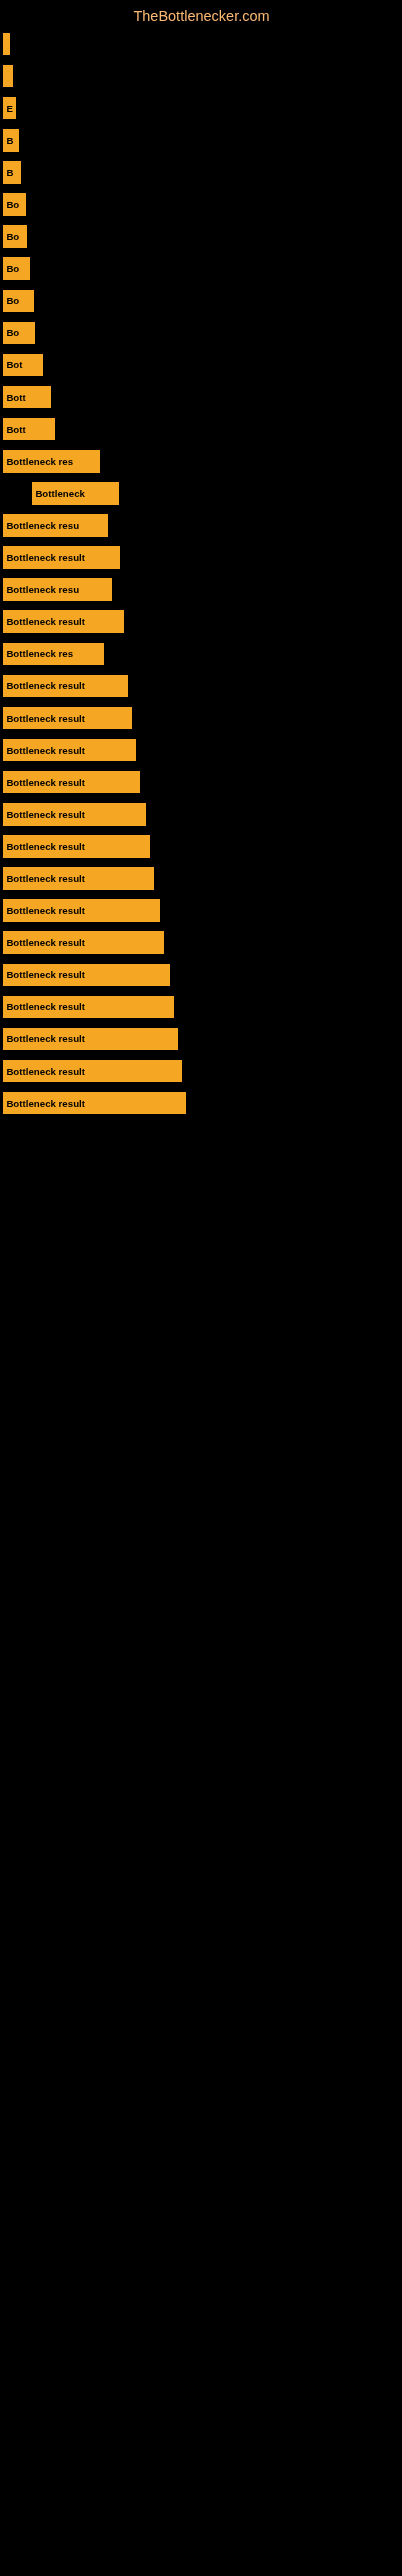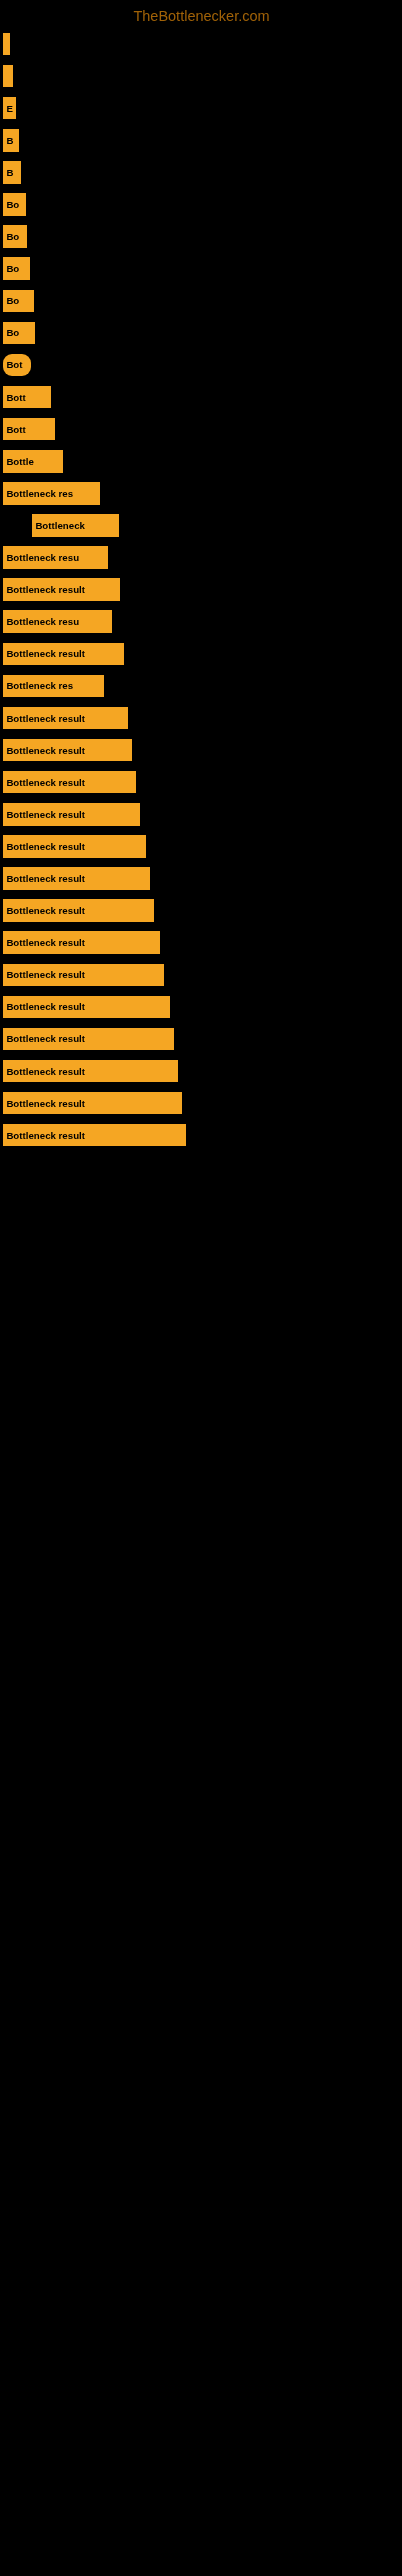--- a/index.html
+++ b/index.html
@@ -8,21 +8,21 @@
       box-sizing: border-box;
     }
     body {
       background-color: #000;
       width: 403px;
       min-height: 2576px;
       font-family: Arial, sans-serif;
       position: relative;
     }
     .site-title {
-      color: #a16207;
+      color: #fdba74;
       font-size: 14.5px;
       text-align: center;
       padding: 8px 0 4px 0;
       font-weight: normal;
     }
     .bar-container {
       display: flex;
       align-items: center;
       margin-bottom: 0px;
       padding: 4.8px 0 4.8px 3.2px;
@@ -70,30 +70,27 @@
     <div class="bar-container">
       <div class="bar" style="width: 27px;">Bo</div>
     </div>
     <div class="bar-container">
       <div class="bar" style="width: 31px;">Bo</div>
     </div>
     <div class="bar-container">
       <div class="bar" style="width: 32px;">Bo</div>
     </div>
     <div class="bar-container">
-      <div class="bar" style="width: 28px; border-radius: 9px;">Bot</div>
+      <div class="bar" style="width: 40px;">Bot</div>
     </div>
     <div class="bar-container">
       <div class="bar" style="width: 48px;">Bott</div>
     </div>
     <div class="bar-container">
       <div class="bar" style="width: 52px;">Bott</div>
-    </div>
-    <div class="bar-container">
-      <div class="bar" style="width: 60px;">Bottle</div>
     </div>
     <div class="bar-container">
       <div class="bar" style="width: 97px;">Bottleneck res</div>
     </div>
     <div class="bar-container">
       <div class="bar" style="width: 87px; margin-left: 29px;">Bottleneck</div>
     </div>
     <div class="bar-container">
       <div class="bar" style="width: 105px;">Bottleneck resu</div>
     </div>

